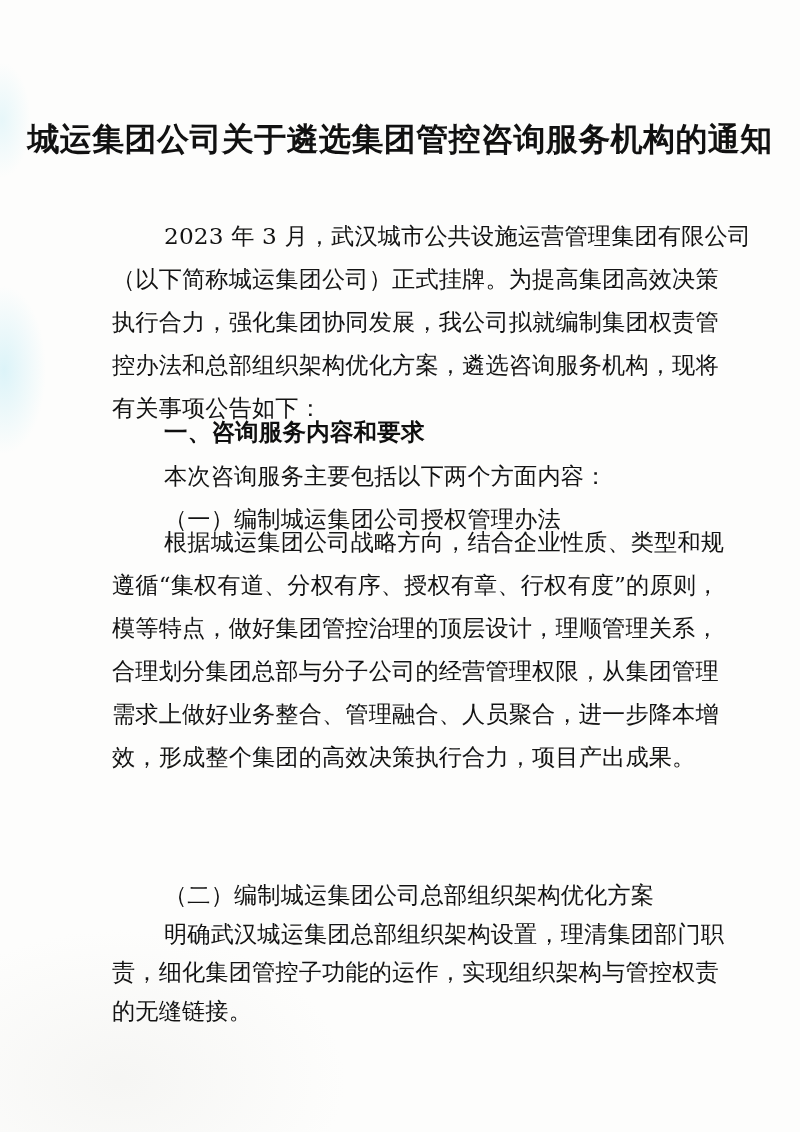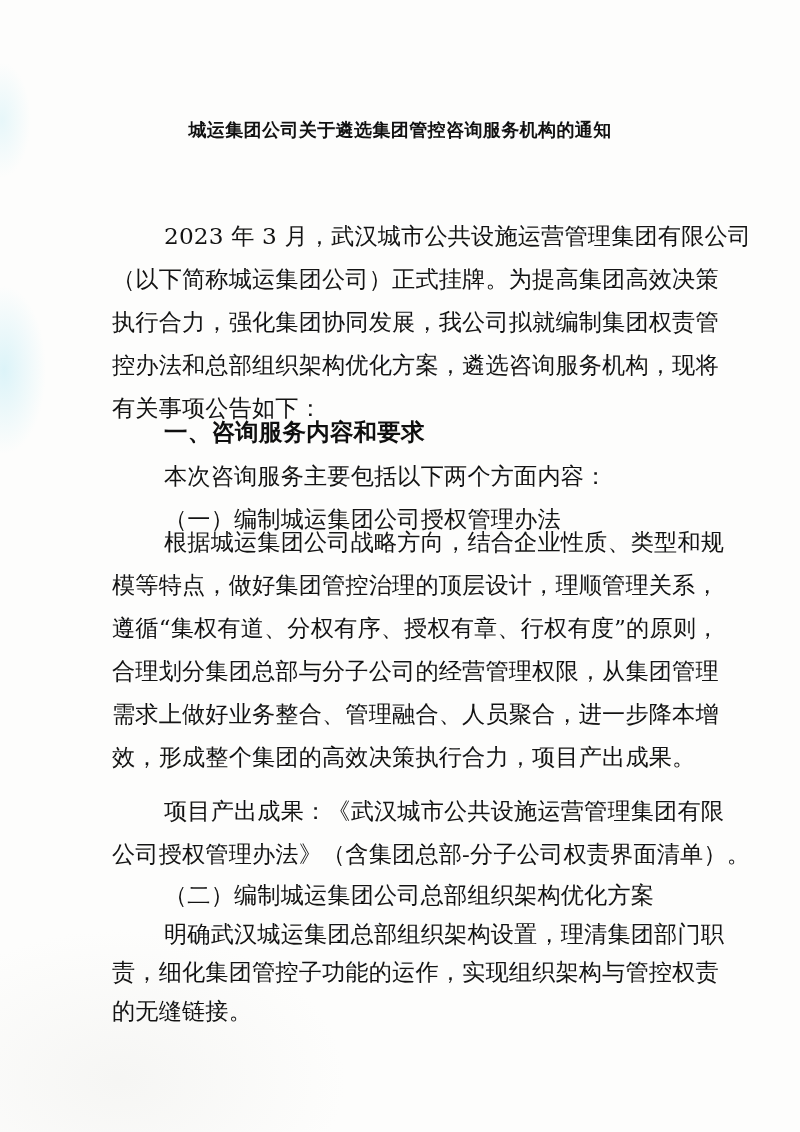--- a/index.html
+++ b/index.html
@@ -46,21 +46,21 @@
   }
 
   .doc-title {
     position: absolute;
     left: 0;
     right: 0;
     top: 118px;
     text-align: center;
     font-family: "DejaVu Sans", "Liberation Sans", sans-serif;
     font-weight: bold;
-    font-size: 18px;
+    font-size: 32px;
     letter-spacing: 0.4px;
     color: #111111;
     white-space: nowrap;
   }
 
   .body-block {
     position: absolute;
     left: 112px;
     width: 588px;
     color: #131313;
@@ -108,31 +108,27 @@
   </div>
 
   <div class="body-block" style="top: 411px;">
     <div class="line section-heading"><span class="indent"></span><span>一、咨询服务内容和要求</span></div>
     <div class="line"><span class="indent"></span><span>本次咨询服务主要包括以下两个方面内容：</span></div>
     <div class="line"><span class="indent"></span><span>（一）编制城运集团公司授权管理办法</span></div>
   </div>
 
   <div class="body-block" style="top: 520px;">
     <div class="line"><span class="indent"></span><span>根据城运集团公司战略方向，结合企业性质、类型和规</span></div>
+    <div class="line"><span>遵循“集权有道、分权有序、授权有章、行权有度”的原则，</span></div>
     <div class="line"><span>模等特点，做好集团管控治理的顶层设计，理顺管理关系，</span></div>
-    <div class="line"><span>遵循“集权有道、分权有序、授权有章、行权有度”的原则，</span></div>
     <div class="line"><span>合理划分集团总部与分子公司的经营管理权限，从集团管理</span></div>
     <div class="line"><span>需求上做好业务整合、管理融合、人员聚合，进一步降本增</span></div>
     <div class="line"><span>效，形成整个集团的高效决策执行合力，项目产出成果。</span></div>
   </div>
 
-  <div class="body-block" style="top: 789px;">
-    <div class="line"><span class="indent"></span><span>项目产出成果：《武汉城市公共设施运营管理集团有限</span></div>
-    <div class="line"><span>公司授权管理办法》（含集团总部-分子公司权责界面清单）。</span></div>
-  </div>
 
   <div class="body-block tight" style="top: 876px;">
     <div class="line"><span class="indent"></span><span>（二）编制城运集团公司总部组织架构优化方案</span></div>
     <div class="line"><span class="indent"></span><span>明确武汉城运集团总部组织架构设置，理清集团部门职</span></div>
     <div class="line"><span>责，细化集团管控子功能的运作，实现组织架构与管控权责</span></div>
     <div class="line"><span>的无缝链接。</span></div>
   </div>
 
 </div>
 

